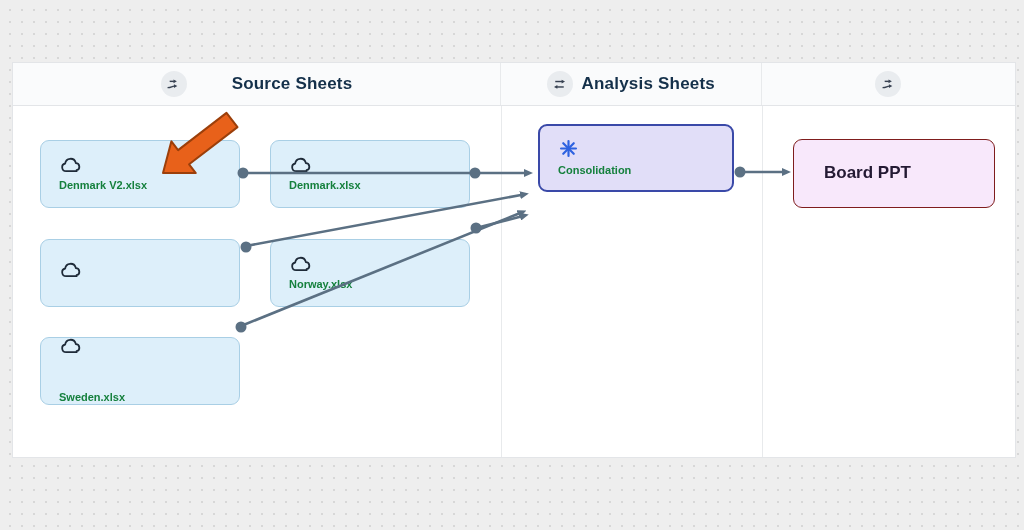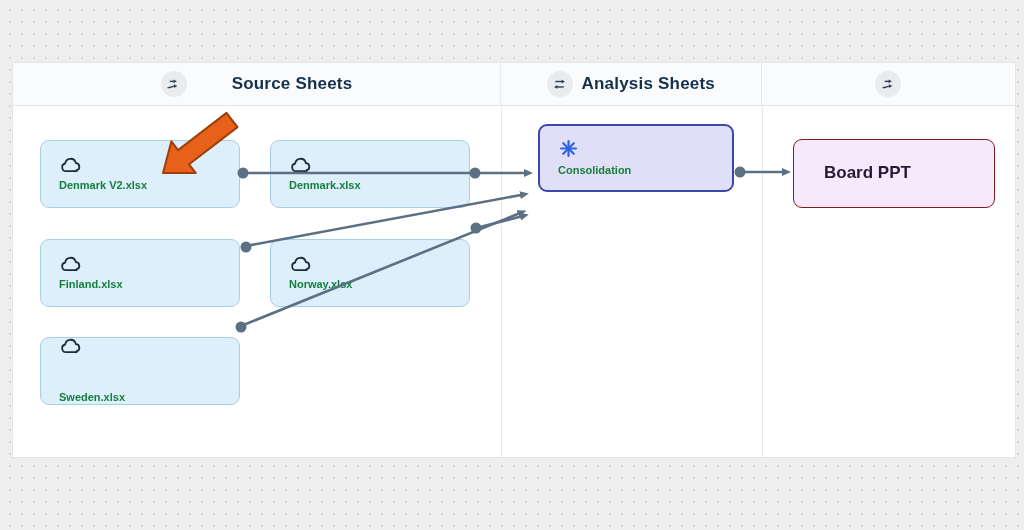--- a/index.html
+++ b/index.html
@@ -141,21 +141,20 @@
   </span>
   <span class="label">Denmark.xlsx</span>
 </div>
 
 <div class="card src pos-fi">
   <span>
     <svg width="24" height="18" viewBox="0 0 24 18">
       <path d="M17.6 15.2H7.1a3.9 3.9 0 0 1-.9-7.7 5.4 5.4 0 0 1 10.5-1l.1.7a3.55 3.55 0 0 1 .8 7z" fill="none" stroke="#1e2a38" stroke-width="1.8" stroke-linejoin="round"></path>
     </svg>
   </span>
-  <span class="label">Finland.xlsx</span>
 </div>
 
 <div class="card src pos-no">
   <span>
     <svg width="24" height="18" viewBox="0 0 24 18">
       <path d="M17.6 15.2H7.1a3.9 3.9 0 0 1-.9-7.7 5.4 5.4 0 0 1 10.5-1l.1.7a3.55 3.55 0 0 1 .8 7z" fill="none" stroke="#1e2a38" stroke-width="1.8" stroke-linejoin="round"></path>
     </svg>
   </span>
   <span class="label">Norway.xlsx</span>
 </div>

